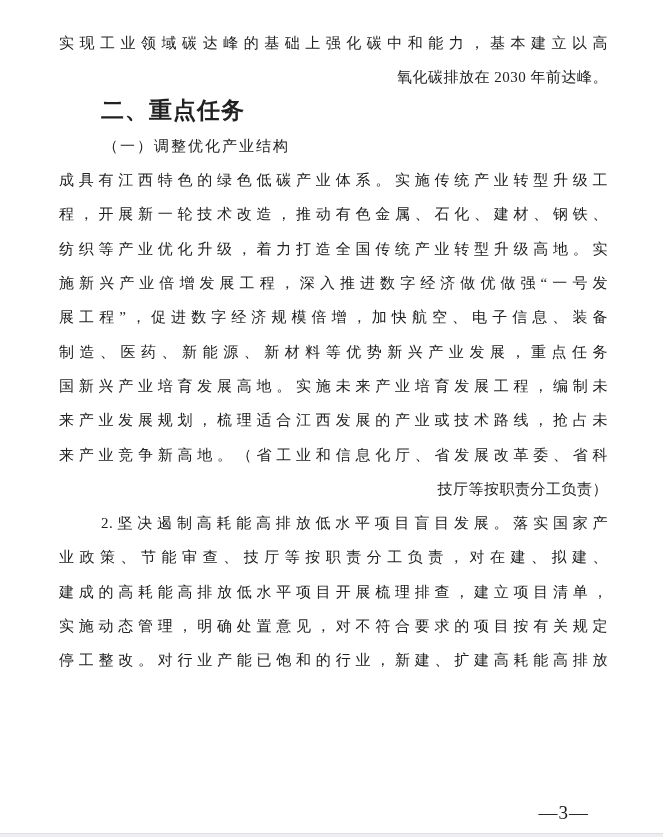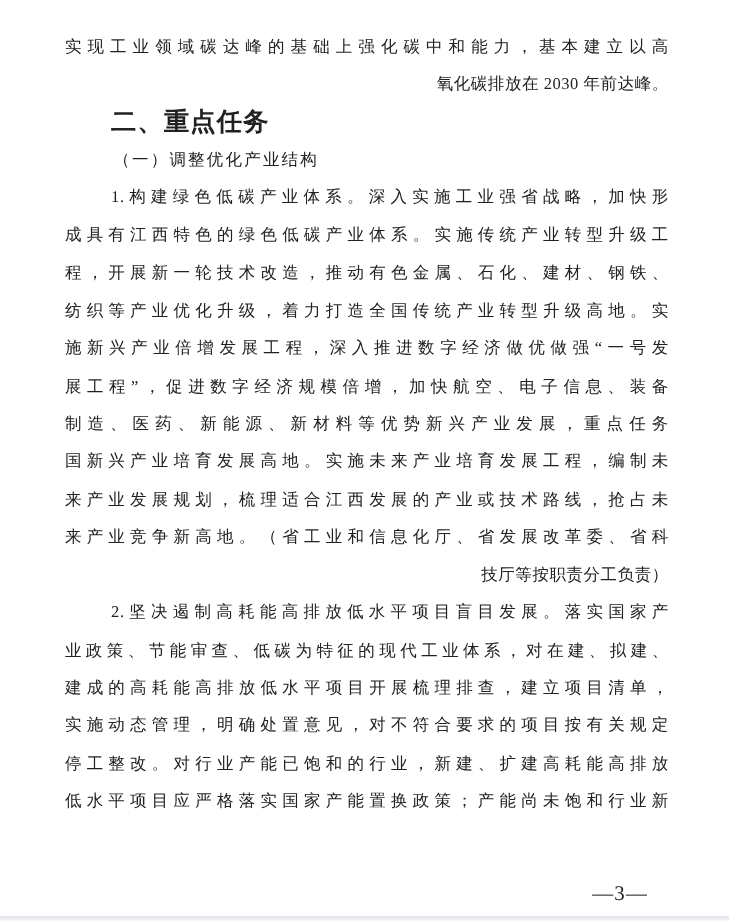--- a/index.html
+++ b/index.html
@@ -80,33 +80,31 @@
 </style>
 </head>
 <body>
 
 <div class="page">
   <div class="doc">
       <div class="line cont">实现工业领域碳达峰的基础上强化碳中和能力，基本建立以高</div>
       <div class="line end">氧化碳排放在 2030 年前达峰。</div>
       <div class="line head">二、重点任务</div>
       <div class="line sub">（一）调整优化产业结构</div>
-      <div class="line start">1.构建绿色低碳产业体系。深入实施工业强省战略，加快形</div>
       <div class="line cont">成具有江西特色的绿色低碳产业体系。实施传统产业转型升级工</div>
       <div class="line cont">程，开展新一轮技术改造，推动有色金属、石化、建材、钢铁、</div>
       <div class="line cont">纺织等产业优化升级，着力打造全国传统产业转型升级高地。实</div>
       <div class="line cont">施新兴产业倍增发展工程，深入推进数字经济做优做强“一号发</div>
       <div class="line cont">展工程”，促进数字经济规模倍增，加快航空、电子信息、装备</div>
       <div class="line cont">制造、医药、新能源、新材料等优势新兴产业发展，重点任务</div>
       <div class="line cont">国新兴产业培育发展高地。实施未来产业培育发展工程，编制未</div>
       <div class="line cont">来产业发展规划，梳理适合江西发展的产业或技术路线，抢占未</div>
       <div class="line cont">来产业竞争新高地。（省工业和信息化厅、省发展改革委、省科</div>
       <div class="line end">技厅等按职责分工负责）</div>
       <div class="line start">2.坚决遏制高耗能高排放低水平项目盲目发展。落实国家产</div>
-      <div class="line cont">业政策、节能审查、低碳为特征的现代工业体系，对在建、拟建、</div>
+      <div class="line cont">业政策、节能审查、技厅等按职责分工负责，对在建、拟建、</div>
       <div class="line cont">建成的高耗能高排放低水平项目开展梳理排查，建立项目清单，</div>
       <div class="line cont">实施动态管理，明确处置意见，对不符合要求的项目按有关规定</div>
       <div class="line cont">停工整改。对行业产能已饱和的行业，新建、扩建高耗能高排放</div>
-      <div class="line cont">低水平项目应严格落实国家产能置换政策；产能尚未饱和行业新</div>
     </div>
   <div class="page-number">—3—</div>
   <div class="viewer-bottom-edge"></div>
 </div>
 
 </body></html>

